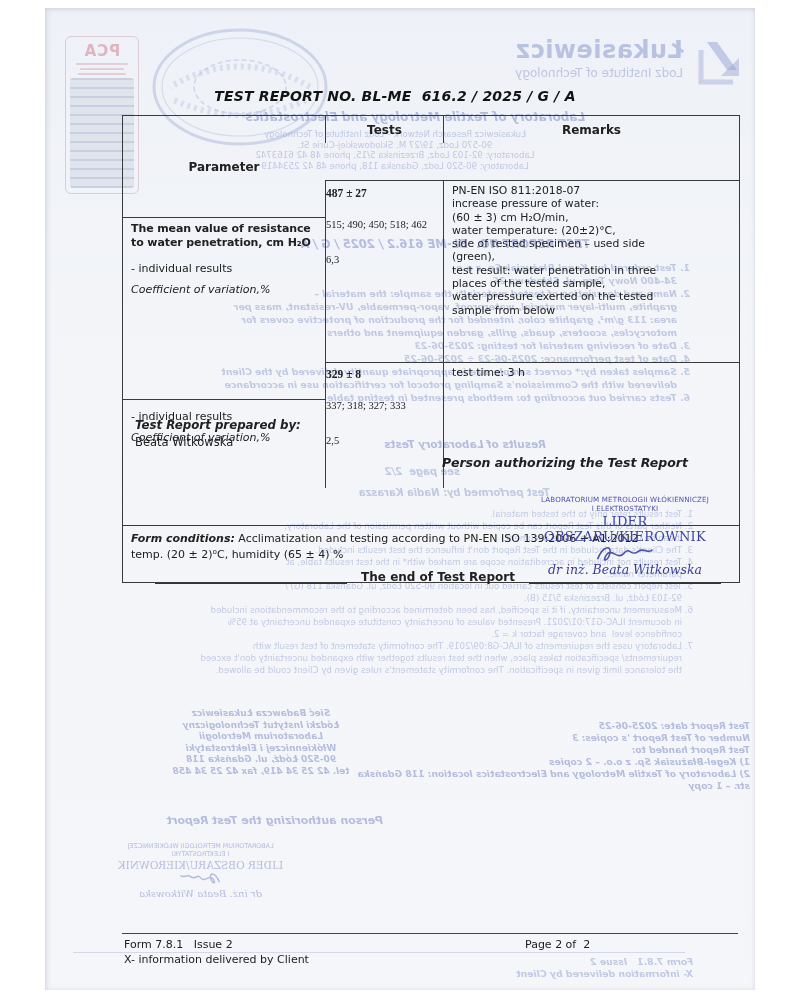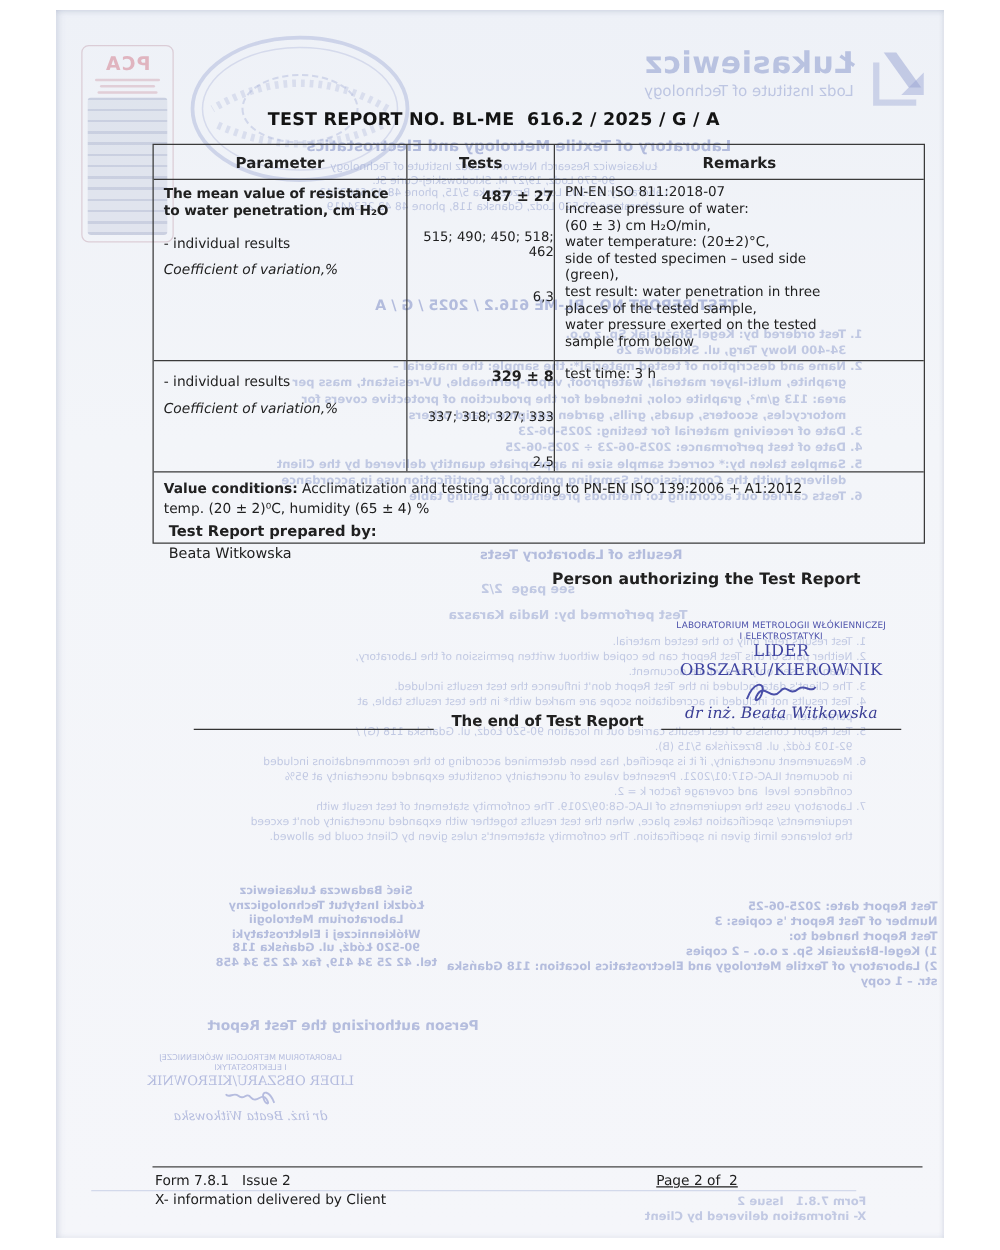--- a/index.html
+++ b/index.html
@@ -4,52 +4,52 @@
 <style>
   html,body{margin:0;padding:0;background:#fff;}
   .canvas{position:relative;width:800px;height:1000px;background:#ffffff;overflow:hidden;
           font-family:"DejaVu Sans",sans-serif;color:#202020;}
   .page{position:absolute;left:45px;top:8px;width:710px;height:982px;
         background:linear-gradient(180deg,#eef1f7 0%,#f3f5f9 35%,#f5f6fa 100%);
         box-shadow:inset 3px 0 7px -3px rgba(150,162,190,.45), inset 0 3px 6px -3px rgba(150,162,190,.35),
                    inset -2px 0 5px -3px rgba(150,162,190,.35);}
   .abs{position:absolute;}
   .t{white-space:pre-wrap;}
-  .b{font-weight:bold;}
+  .b{font-weight:bold;font-style:italic;}
   .ctr{text-align:center;}
 
   
   .bleed{position:absolute;inset:0;transform:scaleX(-1);filter:blur(.45px);}
   .bl-txt{color:rgba(134,148,200,.46);}
   .bl-strong{color:rgba(128,142,198,.55);}
   .brand-name{font-size:24px;font-weight:bold;letter-spacing:.5px;color:rgba(140,154,205,.55);}
   .brand-sub{font-size:12px;margin-top:2px;color:rgba(140,154,205,.5);}
   .pca-box{border:1px solid rgba(190,150,165,.4);border-radius:6px;padding:5px 4px;
            display:flex;flex-direction:column;gap:3px;}
   .pca-word{font-size:15px;font-weight:bold;text-align:center;color:rgba(210,120,135,.5);letter-spacing:1px;}
   .pca-line{height:2px;background:rgba(200,140,155,.35);border-radius:1px;}
   .pca-block{flex:1;background:rgba(168,178,205,.22);border-radius:3px;
              background-image:repeating-linear-gradient(180deg,rgba(150,160,192,.3) 0 2px,transparent 2px 9px);}
 
   
   .tbl{display:grid;grid-template-columns:202px 118px 1fr;width:616px;
        border:1.6px solid #3a3a3a;background:transparent;}
   .cell{border-left:1.3px solid #3a3a3a;border-top:1.3px solid #3a3a3a;}
-  .nbl{border-left:none;}
+  .nbl{border-left:none;margin-top:37px;}
   .nbt{border-top:none;}
   .hrow{height:27px;display:flex;align-items:center;justify-content:center;
         font-size:12px;font-weight:bold;}
   .s1{min-height:136px;}
   .s2{min-height:80px;}
   .pcell{padding:4px 4px 4px 8px;font-size:11px;}
   .pmain{font-weight:bold;font-size:11px;line-height:14px;letter-spacing:-.1px;}
   .psub1{margin-top:12px;}
   .psub2{margin-top:8px;font-style:italic;}
   .s2 .psub1{margin-top:6px;}
-  .vc{text-align:right;font-size:10.5px;padding-top:6px;}
+  .vc{text-align:left;font-size:10.5px;padding-top:6px;font-family:Liberation Serif, serif;}
   .vmain{font-size:11.5px;font-weight:bold;}
   .vsub1{margin-top:20px;}
   .vsub2{margin-top:24px;}
   .s2.vc{padding-top:5px;}
   .rcell{padding:3px 6px 3px 8px;font-size:10.8px;line-height:13.3px;}
   .rbold{font-weight:bold;line-height:14px;}
   .cond{grid-column:1/-1;min-height:46px;padding:5px 8px;font-size:11px;line-height:15.5px;}
 
   
   .stamp{width:204px;text-align:center;color:#4d52ab;}
@@ -212,21 +212,21 @@
         <div class="cell s2 vc">
           <div class="t vmain">329 ± 8</div>
           <div class="t vsub1">337; 318; 327; 333</div>
           <div class="t vsub2">2,5</div>
         </div>
         <div class="cell s2 rcell">
           <div class="t">test time: 3 h</div>
         </div>
 
         <div class="cell nbl cond">
-          <span class="t b">Value conditions:</span><span class="t"> Acclimatization and testing according to PN-EN ISO 139:2006 + A1:2012
+          <span class="t b">Form conditions:</span><span class="t"> Acclimatization and testing according to PN-EN ISO 139:2006 + A1:2012
 temp. (20 ± 2)⁰C, humidity (65 ± 4) %</span>
         </div>
       </div>
 
       <div class="abs" style="left:90px;top:410px;">
         <div class="t b" style="font-size:11.8px;">Test Report prepared by:</div>
         <div class="t" style="font-size:11.5px;margin-top:3px;">Beata Witkowska</div>
       </div>
 
       <div class="abs t b ctr" style="left:370px;top:447px;width:300px;font-size:12.5px;">Person authorizing the Test Report</div>
@@ -243,17 +243,17 @@
 
       <div class="abs endline" style="left:110px;top:561px;">
         <div class="endbar"></div>
         <div class="t endtxt">The end of Test Report</div>
         <div class="endbar"></div>
       </div>
 
       <div class="abs" style="left:77px;top:925px;width:616px;border-top:1.5px solid #444;"></div>
       <div class="abs t" style="left:79px;top:930px;font-size:11px;">Form 7.8.1   Issue 2</div>
       <div class="abs t" style="left:79px;top:945px;font-size:11px;">X- information delivered by Client</div>
-      <div class="abs t" style="left:480px;top:930px;font-size:11px;text-decoration:underline;">Page 2 of  2</div>
+      <div class="abs t" style="left:480px;top:930px;font-size:11px;">Page 2 of  2</div>
     </div>
 
   </div>
 </div>
 
 </body></html>

